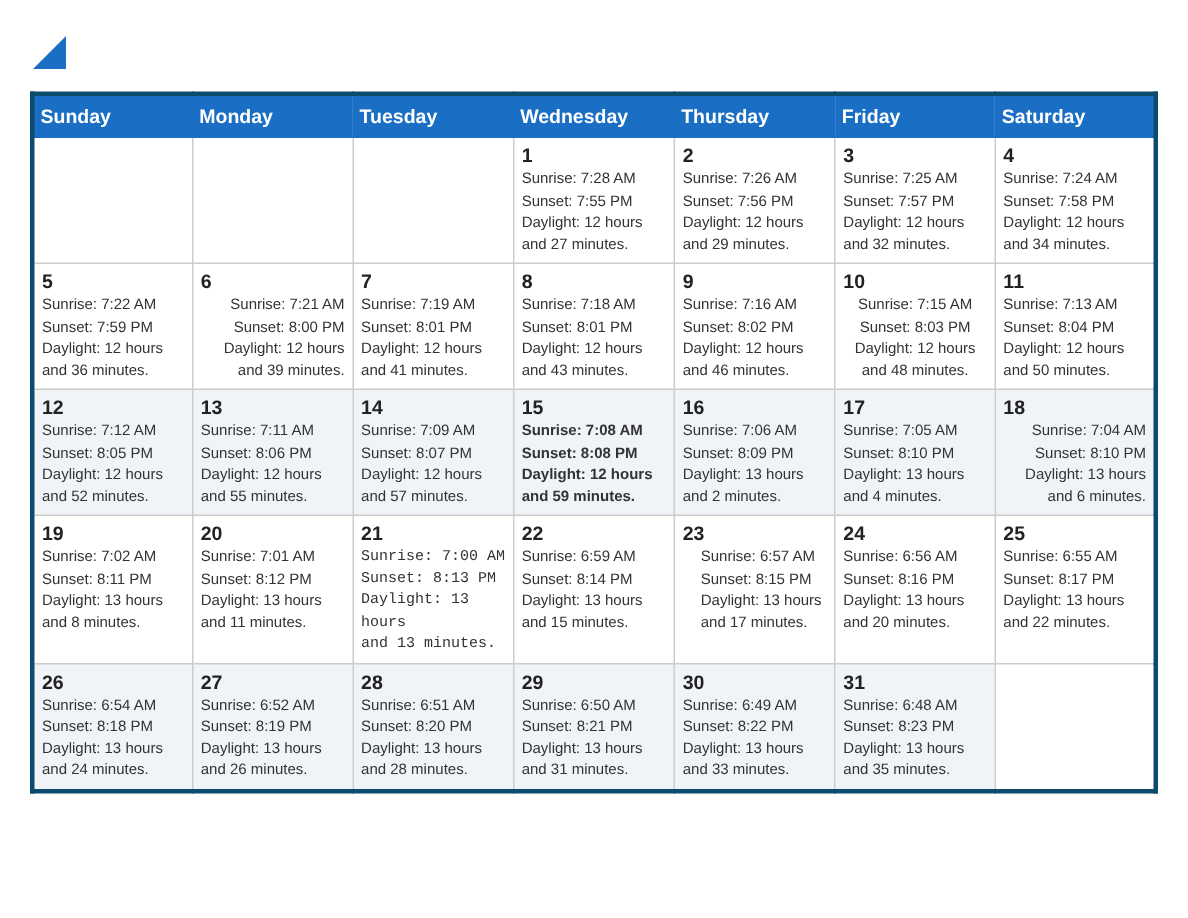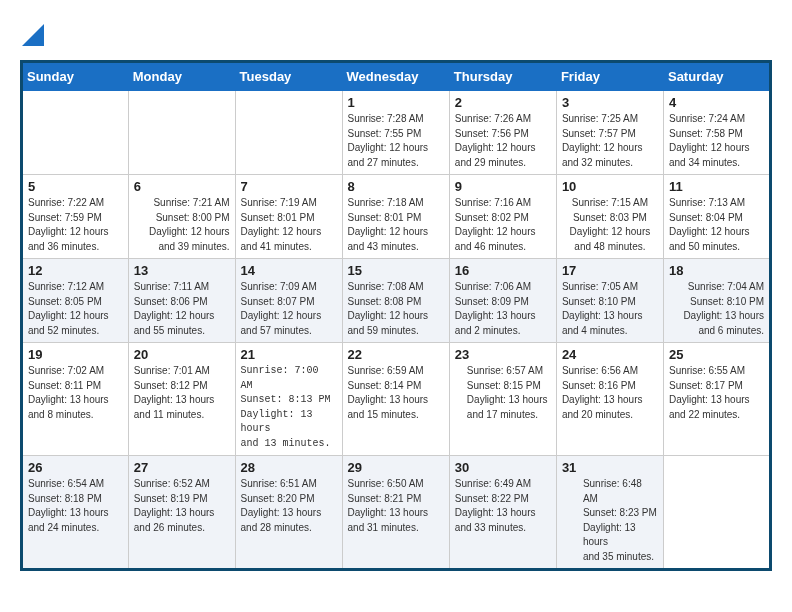--- a/index.html
+++ b/index.html
@@ -228,21 +228,21 @@
           </td>
           <td>
             <span class="day-num">14</span>
             <div class="day-info" style="white-space: pre-line;">Sunrise: 7:09 AM
 Sunset: 8:07 PM
 Daylight: 12 hours
 and 57 minutes.</div>
           </td>
           <td>
             <span class="day-num">15</span>
-            <div class="day-info" style="white-space: pre-line;">Sunrise: 7:08 AM
+            <div class="day-info" style="white-space: pre-line; font-weight: bold;">Sunrise: 7:08 AM
 Sunset: 8:08 PM
 Daylight: 12 hours
 and 59 minutes.</div>
           </td>
           <td>
             <span class="day-num">16</span>
             <div class="day-info" style="white-space: pre-line;">Sunrise: 7:06 AM
 Sunset: 8:09 PM
 Daylight: 13 hours
 and 2 minutes.</div>
@@ -344,21 +344,21 @@
           </td>
           <td>
             <span class="day-num">30</span>
             <div class="day-info" style="white-space: pre-line;">Sunrise: 6:49 AM
 Sunset: 8:22 PM
 Daylight: 13 hours
 and 33 minutes.</div>
           </td>
           <td>
             <span class="day-num">31</span>
-            <div class="day-info" style="white-space: pre-line; margin-left: 21px;">Sunrise: 6:48 AM
+            <div class="day-info" style="white-space: pre-line;">Sunrise: 6:48 AM
 Sunset: 8:23 PM
 Daylight: 13 hours
 and 35 minutes.</div>
           </td>
           <td class="empty"></td>
         </tr>
       </tbody>
   </table>
 </div>
 

